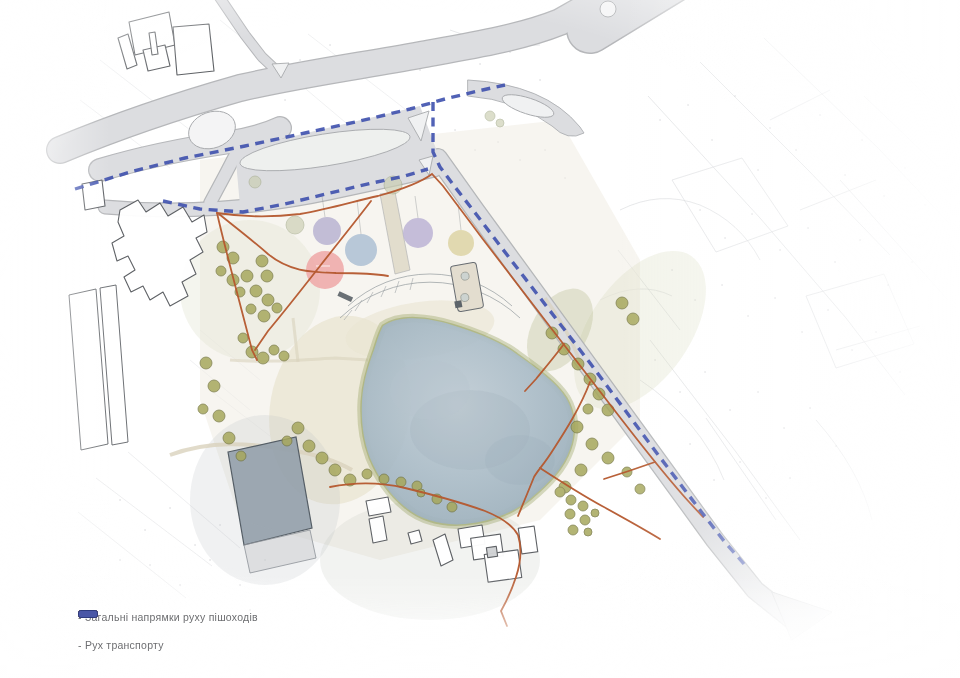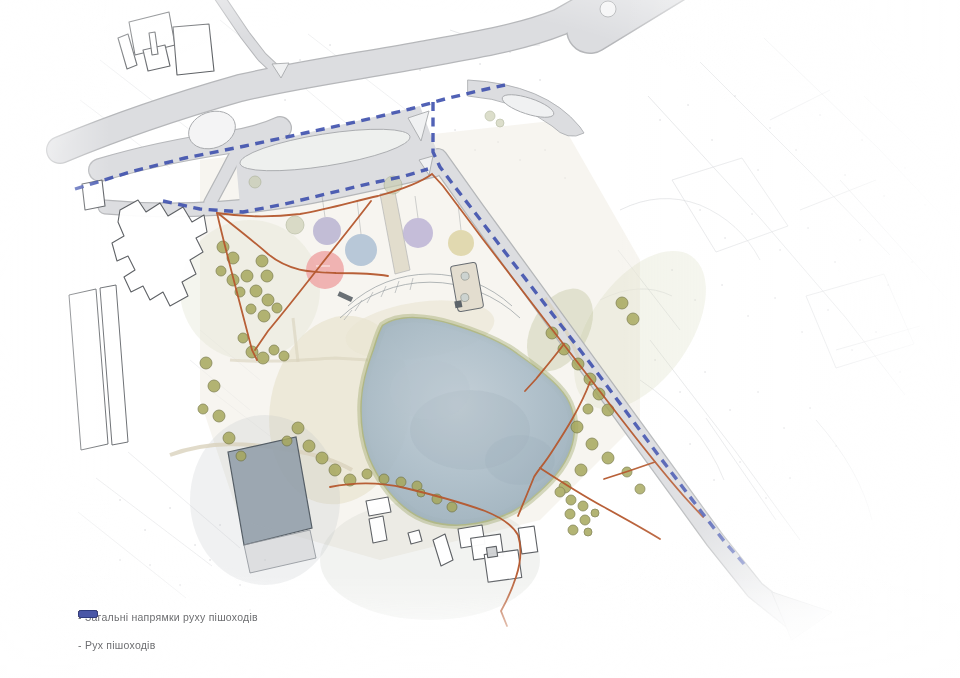--- a/index.html
+++ b/index.html
@@ -299,16 +299,16 @@
     <div class="legend-row">
       <svg class="sw" width="20" height="8">
         <rect x="0.5" y="0.5" width="19" height="7" rx="2" fill="#b4663c" stroke="#6f3a22" stroke-width="1"></rect>
       </svg>
       <span class="legend-label">- Загальні напрямки руху пішоходів</span>
     </div>
     <div class="legend-row">
       <svg class="sw" width="20" height="8">
         <rect x="0.5" y="0.5" width="19" height="7" rx="2" fill="#4a57a6" stroke="#2f3c7e" stroke-width="1"></rect>
       </svg>
-      <span class="legend-label">- Рух пішоходів</span>
+      <span class="legend-label">- Рух транспорту</span>
     </div>
   </div>
 </div>
 
 </body></html>

